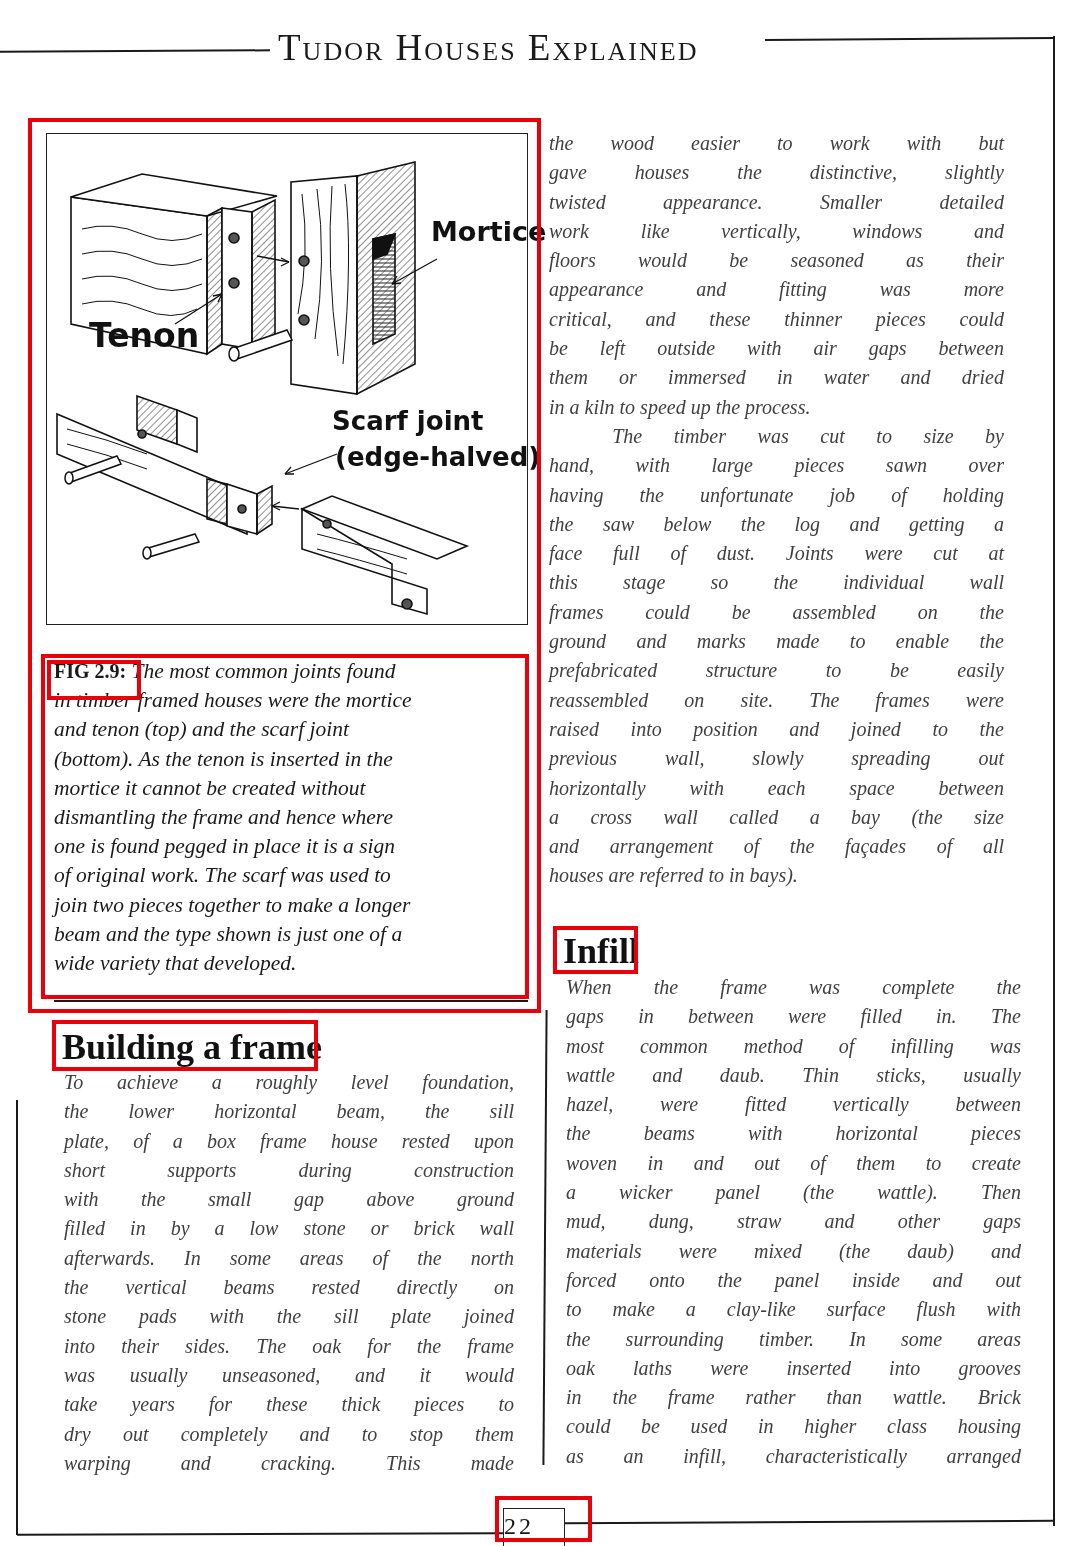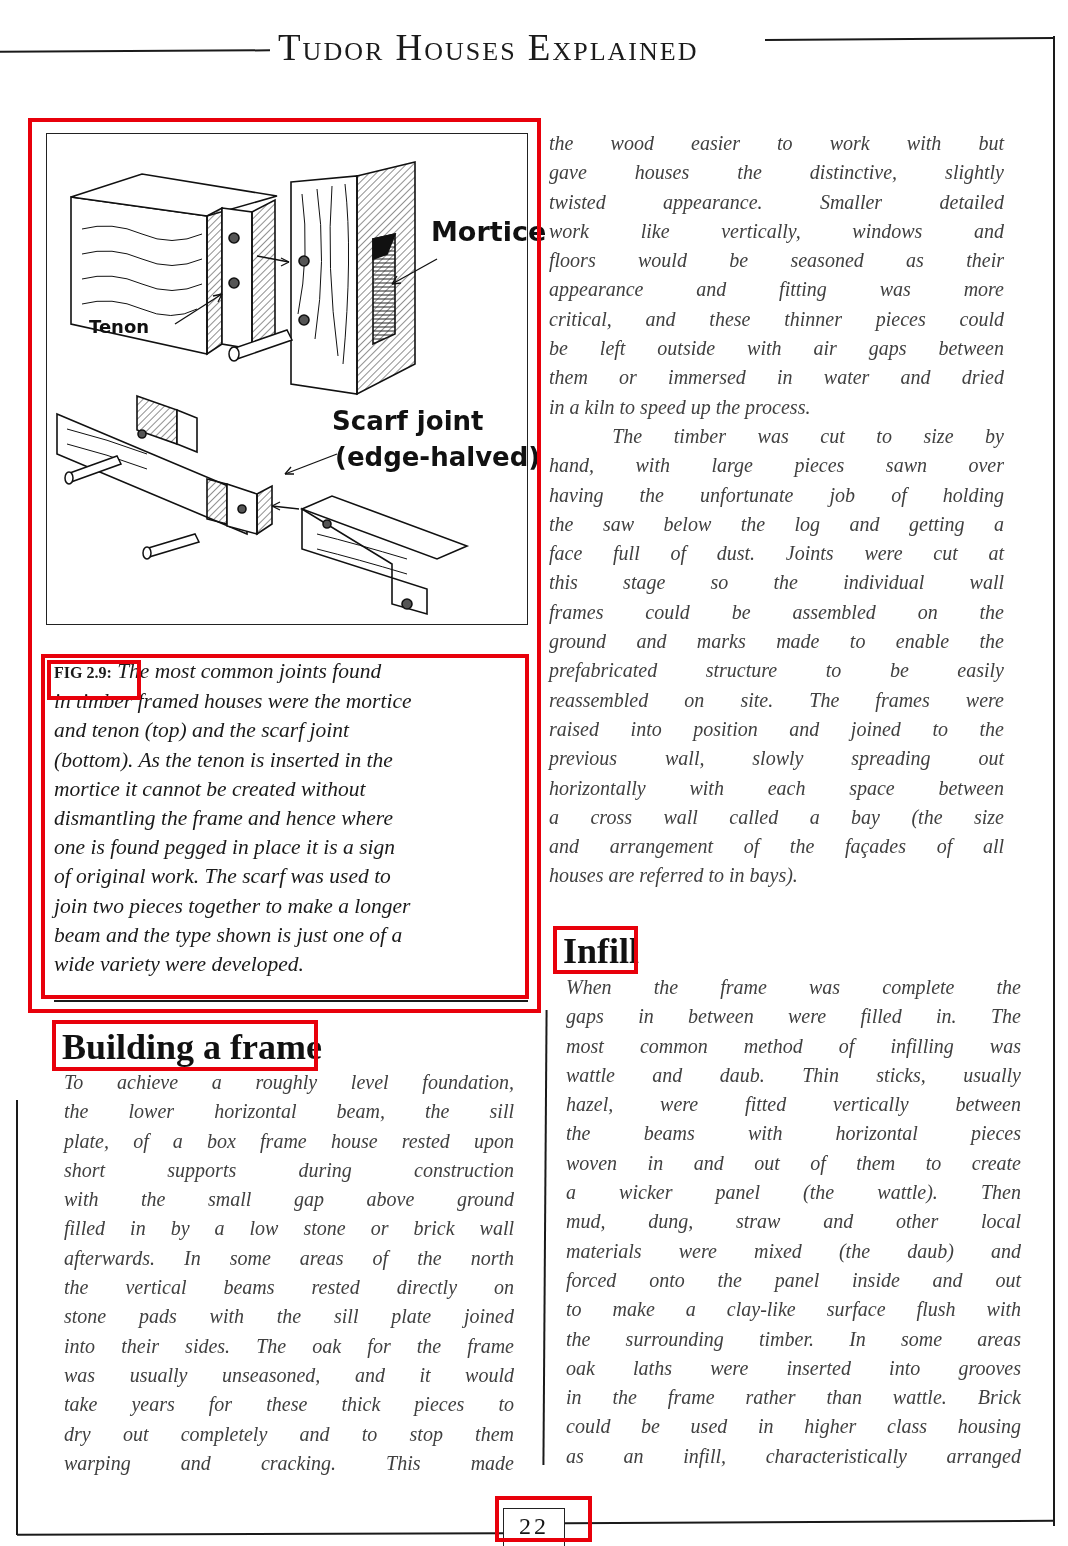--- a/index.html
+++ b/index.html
@@ -30,36 +30,36 @@
     position: absolute; font-family: "DejaVu Sans", sans-serif; font-weight: 700;
     color: #111; white-space: nowrap;
   }
 
   
   .caption {
     position: absolute; left: 54px; top: 657px; width: 470px;
     font-style: italic; font-size: 21.5px; line-height: 29.2px; color: #1a1a1a;
   }
   .caption .line { display: block; white-space: nowrap; }
-  .fig-tag { font-style: normal; font-weight: bold; font-size: 16px; }
+  .fig-tag { font-style: normal; font-weight: bold; font-size: 20px; }
 
   
   .heading {
     position: absolute; font-weight: bold; font-size: 36px; color: #111; white-space: nowrap;
   }
 
   
   .col { position: absolute; font-size: 20px; color: #404040; font-style: italic; }
   .col .line { display: block; white-space: nowrap; text-align: justify; text-align-last: justify; height: 29.3px; line-height: 29.3px; }
   .col .line.last { text-align-last: left; }
 
   .page-num {
     position: absolute; left: 503px; top: 1508px; width: 62px; height: 38px;
     border: 1.5px solid #222; border-bottom: none; box-sizing: border-box;
-    font-size: 24px; text-align: center; line-height: 34px; letter-spacing: 3px; background: #fff;
+    font-size: 24px; text-align: left; line-height: 34px; letter-spacing: 3px; background: #fff;
   }
 </style>
 </head>
 <body>
 
 <div class="rule" style="left:0;top:50px;width:270px;height:2px;transform:rotate(-0.3deg);"></div>
 <div class="rule" style="left:765px;top:38px;width:290px;height:2px;transform:rotate(-0.4deg);"></div>
 <div class="rule" style="left:1053px;top:36px;width:2px;height:1490px;"></div>
 <div class="rule" style="left:16px;top:1100px;width:2px;height:435px;"></div>
 <div class="rule" style="left:17px;top:1533px;width:486px;height:2px;transform:rotate(-0.2deg);"></div>
@@ -140,38 +140,38 @@
         <path d="M242 128 l-8 -4 m8 4 l-8 4"></path>
       <line x1="390" y1="125" x2="345" y2="150"></line>
         <path d="M345 150 l9 -1 m-9 1 l5 -8"></path>
       <line x1="290" y1="320" x2="238" y2="340"></line>
         <path d="M238 340 l9 0 m-9 0 l6 -7"></path>
       <line x1="252" y1="375" x2="225" y2="372"></line>
         <path d="M225 372 l8 -4 m-8 4 l8 4"></path>
     </g>
   </svg>
   <div class="fig-label" style="left:384px;top:82px;font-size:27px;">Mortice</div>
-  <div class="fig-label" style="left:42px;top:182px;font-size:18px;">Tenon</div>
+  <div class="fig-label" style="left:42px;top:182px;font-size:33px;">Tenon</div>
   <div class="fig-label" style="left:285px;top:272px;font-size:26px;">Scarf joint</div>
   <div class="fig-label" style="left:288px;top:308px;font-size:26px;">(edge-halved)</div>
 </div>
 <div class="redbox" style="left:28px;top:118px;width:513px;height:895px;"></div>
 
 <div class="caption">
   <span class="line"><span class="fig-tag">FIG 2.9:</span> <span>The most common joints found</span></span>
   <span class="line">in timber framed houses were the mortice</span>
   <span class="line">and tenon (top) and the scarf joint</span>
   <span class="line">(bottom). As the tenon is inserted in the</span>
   <span class="line">mortice it cannot be created without</span>
   <span class="line">dismantling the frame and hence where</span>
   <span class="line">one is found pegged in place it is a sign</span>
   <span class="line">of original work. The scarf was used to</span>
   <span class="line">join two pieces together to make a longer</span>
   <span class="line">beam and the type shown is just one of a</span>
-  <span class="line">wide variety were developed.</span>
+  <span class="line">wide variety that developed.</span>
 </div>
 <div class="redbox" style="left:41px;top:654px;width:488px;height:345px;"></div>
 <div class="redbox" style="left:47px;top:660px;width:94px;height:40px;"></div>
 
 <div class="heading" style="left:62px;top:1026px;">Building a frame</div>
 <div class="redbox" style="left:52px;top:1020px;width:266px;height:51px;"></div>
 
 <div class="col" style="left:64px;top:1068px;width:450px;">
   <span class="line">To achieve a roughly level foundation,</span>
   <span class="line">the lower horizontal beam, the sill</span>
@@ -223,21 +223,21 @@
 
 <div class="col" style="left:566px;top:973px;width:455px;">
   <span class="line">When the frame was complete the</span>
   <span class="line">gaps in between were filled in. The</span>
   <span class="line">most common method of infilling was</span>
   <span class="line">wattle and daub. Thin sticks, usually</span>
   <span class="line">hazel, were fitted vertically between</span>
   <span class="line">the beams with horizontal pieces</span>
   <span class="line">woven in and out of them to create</span>
   <span class="line">a wicker panel (the wattle). Then</span>
-  <span class="line">mud, dung, straw and other local</span>
+  <span class="line">mud, dung, straw and other gaps</span>
   <span class="line">materials were mixed (the daub) and</span>
   <span class="line">forced onto the panel inside and out</span>
   <span class="line">to make a clay-like surface flush with</span>
   <span class="line">the surrounding timber. In some areas</span>
   <span class="line">oak laths were inserted into grooves</span>
   <span class="line">in the frame rather than wattle. Brick</span>
   <span class="line">could be used in higher class housing</span>
   <span class="line">as an infill, characteristically arranged</span>
 </div>
 

